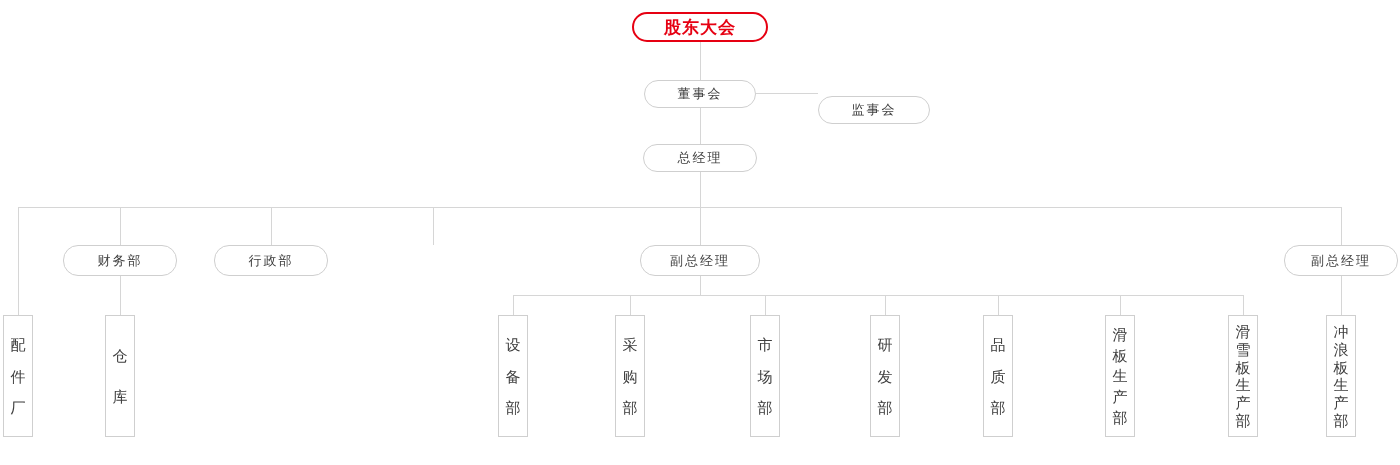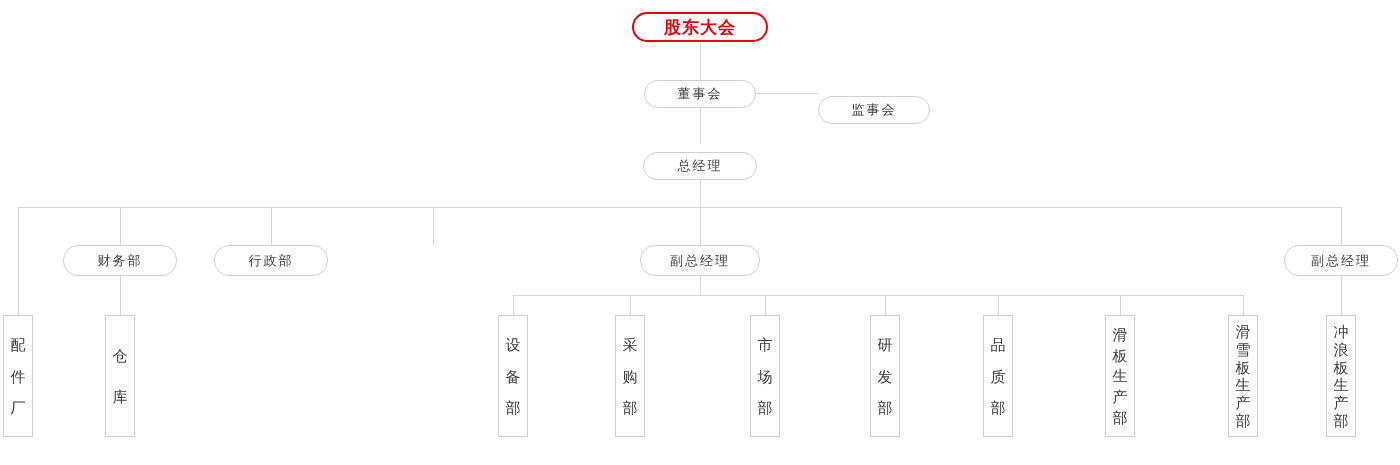--- a/index.html
+++ b/index.html
@@ -53,21 +53,21 @@
   <div class="line" style="left:1120px;top:295px; width:1px; height:20px;"></div>
   <div class="line" style="left:1243px;top:295px; width:1px; height:20px;"></div>
   <div class="line" style="left:1341px;top:276px; width:1px; height:39px;"></div>
 
   <div class="pill root" style="left:632px; top:12px; width:136px;">股东大会</div>
 
   <div class="pill" style="left:644px; top:80px; width:112px;">董事会</div>
 
   <div class="pill" style="left:818px; top:96px; width:112px;">监事会</div>
 
-  <div class="pill" style="left:643px; top:152px; width:114px;font-family:Liberation Mono, monospace;">总经理</div>
+  <div class="pill" style="left:643px; top:144px; width:114px;font-family:Liberation Mono, monospace;">总经理</div>
 
   <div class="pill lv2" style="left:214px; top:245px; width:114px;">行政部</div>
 
   <div class="pill lv2" style="left:63px; top:245px; width:114px;">财务部</div>
 
 
   <div class="pill lv2" style="left:640px; top:245px; width:120px;">副总经理</div>
 
   <div class="pill lv2" style="left:1284px; top:245px; width:114px;">副总经理</div>
 

